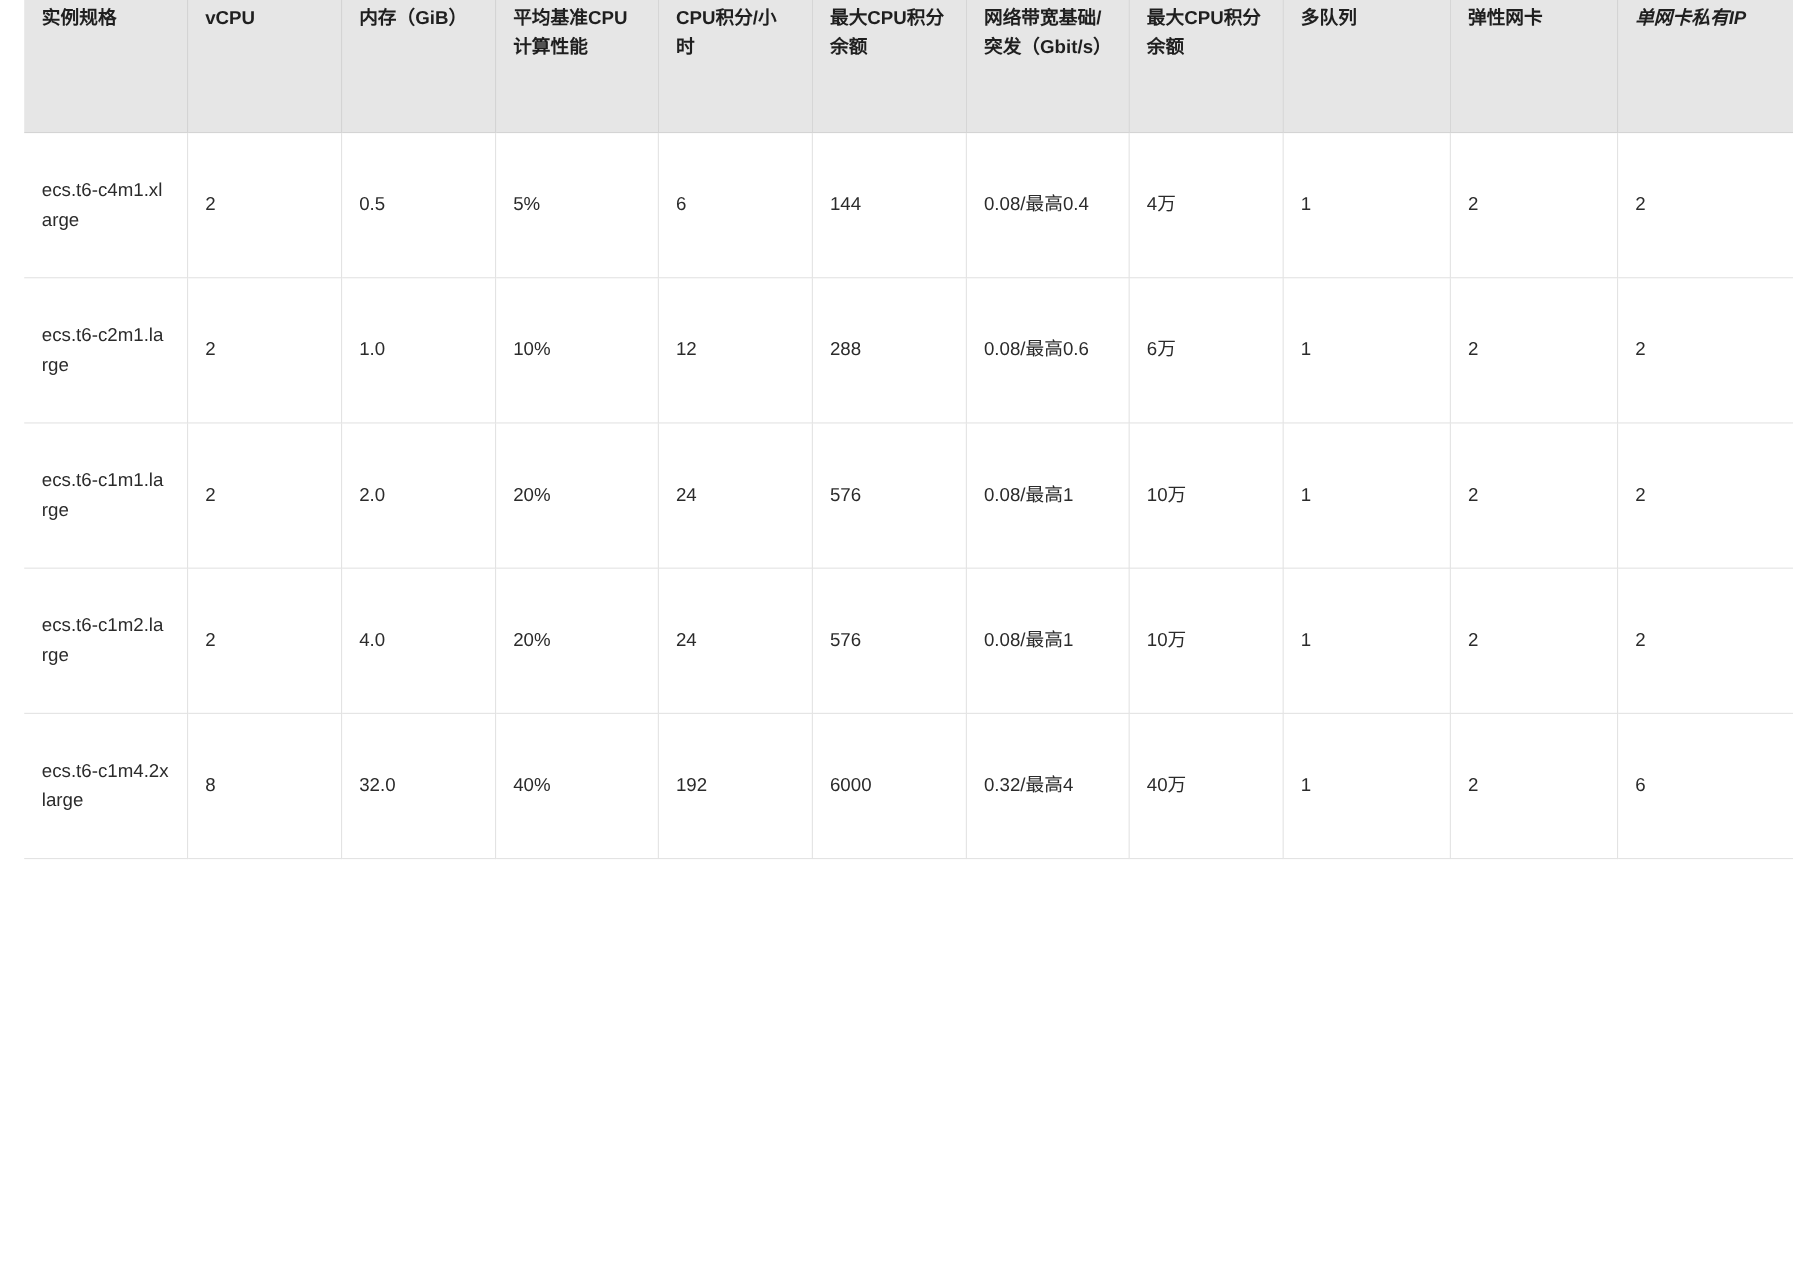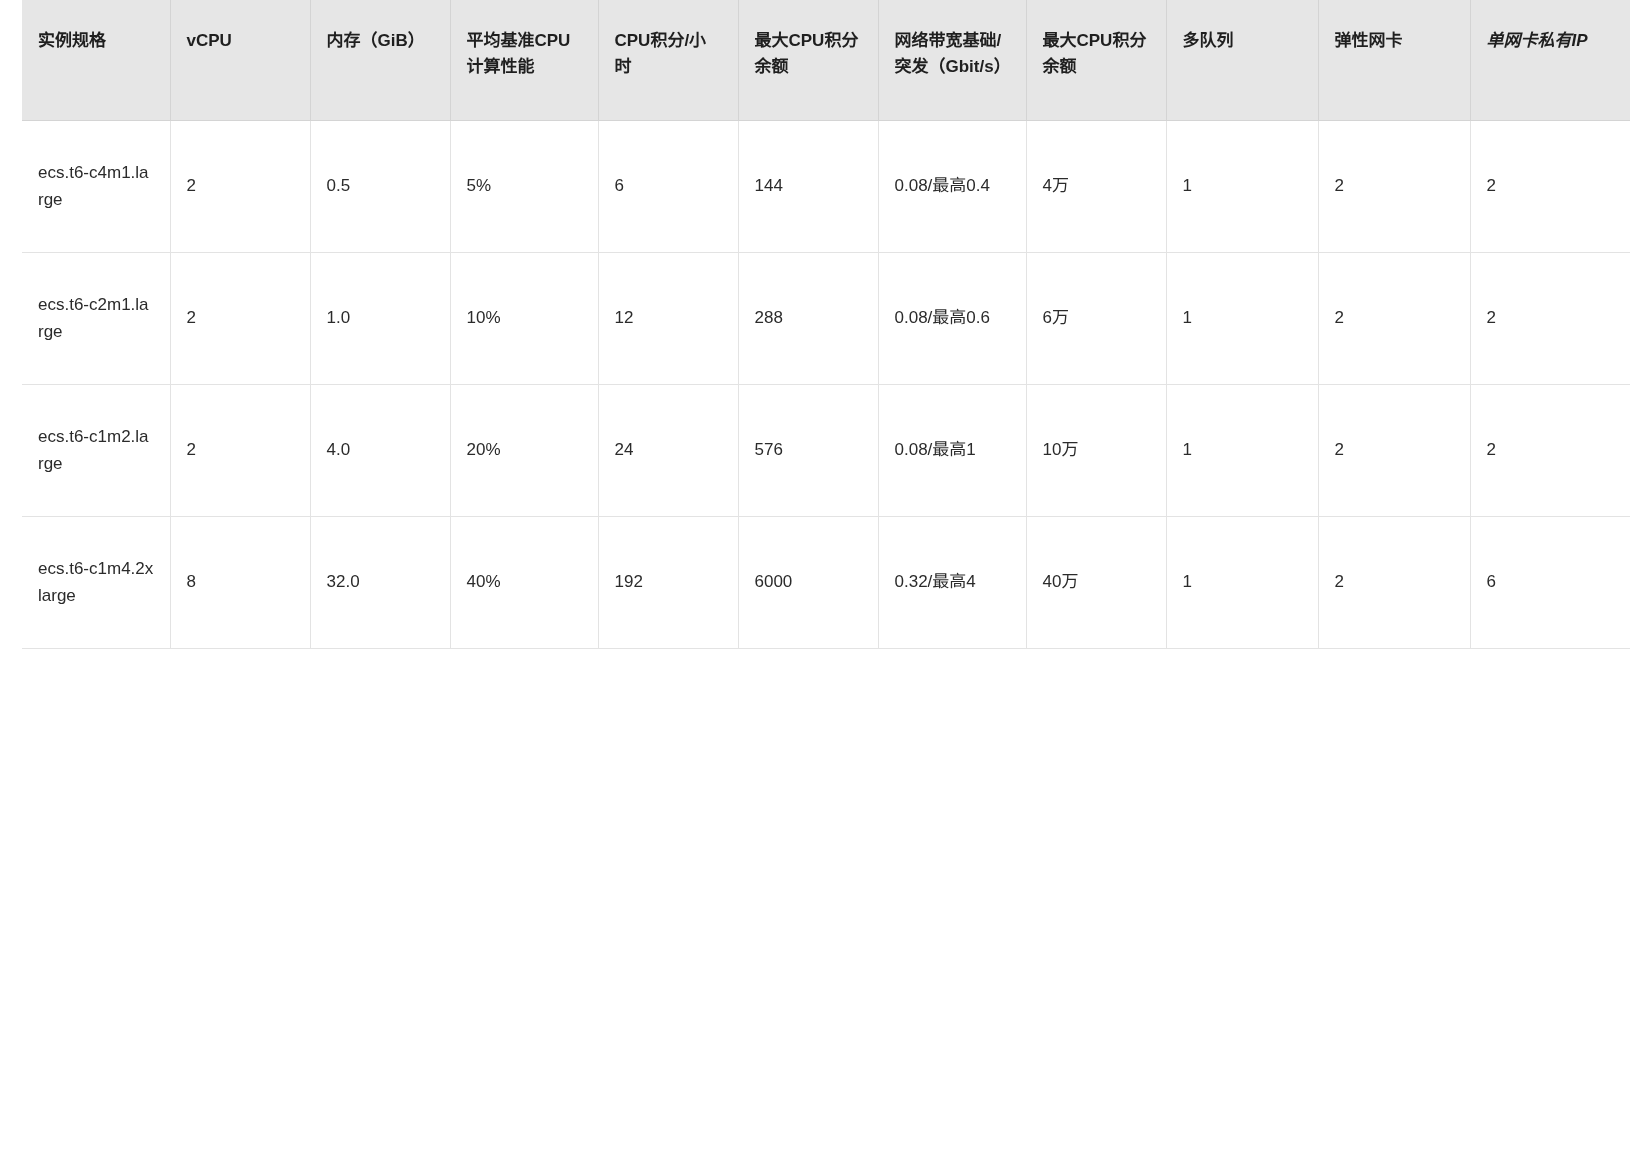--- a/index.html
+++ b/index.html
@@ -39,21 +39,21 @@
   table.spec-table col.c7 { width: 140px; }
   table.spec-table col.c8 { width: 152px; }
   table.spec-table col.c9 { width: 152px; }
   table.spec-table col.c10 { width: 160px; }
 
   table.spec-table thead th {
     background: #e6e6e6;
     font-weight: bold;
     text-align: left;
     vertical-align: top;
-    padding: 28px 16px 18px 16px;
+    padding: 4px 16px 18px 16px;
     border-right: 1px solid #d4d4d4;
     border-bottom: 1px solid #d4d4d4;
     line-height: 1.55;
     color: #1f1f1f;
     height: 120px;
     box-sizing: border-box;
     word-break: break-all;
   }
   table.spec-table thead th:last-child { border-right: none; font-style: italic; }
 
@@ -101,41 +101,54 @@
           <th>最大CPU积分余额</th>
           <th>网络带宽基础/突发（Gbit/s）</th>
           <th>最大CPU积分余额</th>
           <th>多队列</th>
           <th>弹性网卡</th>
           <th>单网卡私有IP</th>
         </tr>
       </thead>
       <tbody>
         <tr>
-          <td class="name-cell">ecs.t6-c4m1.large</td>
+          <td class="name-cell">ecs.t6-c4m1.xlarge</td>
           <td>2</td>
           <td>0.5</td>
           <td>5%</td>
           <td>6</td>
           <td>144</td>
           <td>0.08/最高0.4</td>
           <td>4万</td>
           <td>1</td>
           <td>2</td>
           <td>2</td>
         </tr>
         <tr>
           <td class="name-cell">ecs.t6-c2m1.large</td>
           <td>2</td>
           <td>1.0</td>
           <td>10%</td>
           <td>12</td>
           <td>288</td>
           <td>0.08/最高0.6</td>
           <td>6万</td>
+          <td>1</td>
+          <td>2</td>
+          <td>2</td>
+        </tr>
+        <tr>
+          <td class="name-cell">ecs.t6-c1m1.large</td>
+          <td>2</td>
+          <td>2.0</td>
+          <td>20%</td>
+          <td>24</td>
+          <td>576</td>
+          <td>0.08/最高1</td>
+          <td>10万</td>
           <td>1</td>
           <td>2</td>
           <td>2</td>
         </tr>
         <tr>
           <td class="name-cell">ecs.t6-c1m2.large</td>
           <td>2</td>
           <td>4.0</td>
           <td>20%</td>
           <td>24</td>

